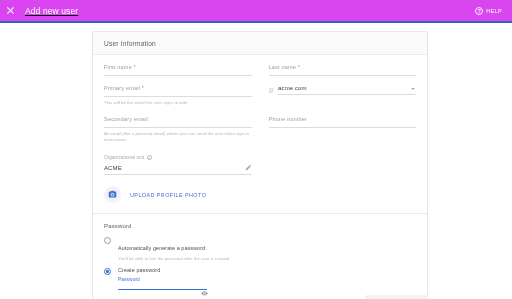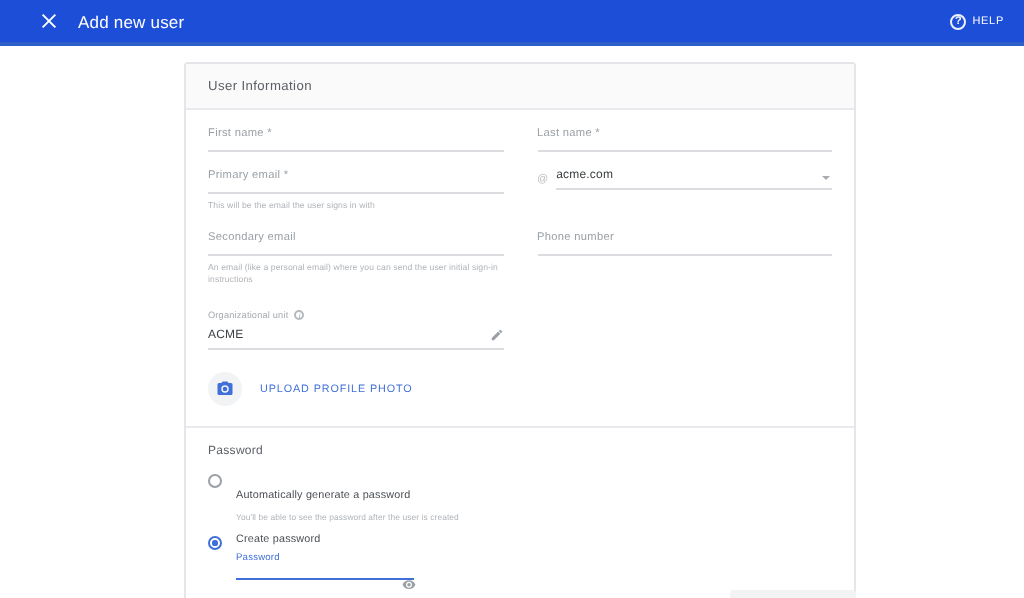--- a/index.html
+++ b/index.html
@@ -6,25 +6,26 @@
   html, body {
     width: 512px; height: 299px;
     background: #ffffff;
     font-family: "Liberation Sans", sans-serif;
     overflow: hidden;
   }
 
   
   .appbar {
     height: 21px;
-    background: #1d4ed8;
+    background: #d946ef;
     display: flex;
     align-items: center;
-    padding: 0 20px;
+    padding: 0 6px;
     position: relative;
+    text-decoration: underline;
   }
   .appbar-left { display: flex; align-items: center; gap: 10px; }
   .close-icon {
     width: 9px; height: 9px;
     position: relative;
     display: inline-block;
     cursor: pointer;
   }
   .close-icon::before, .close-icon::after {
     content: ""; position: absolute;

